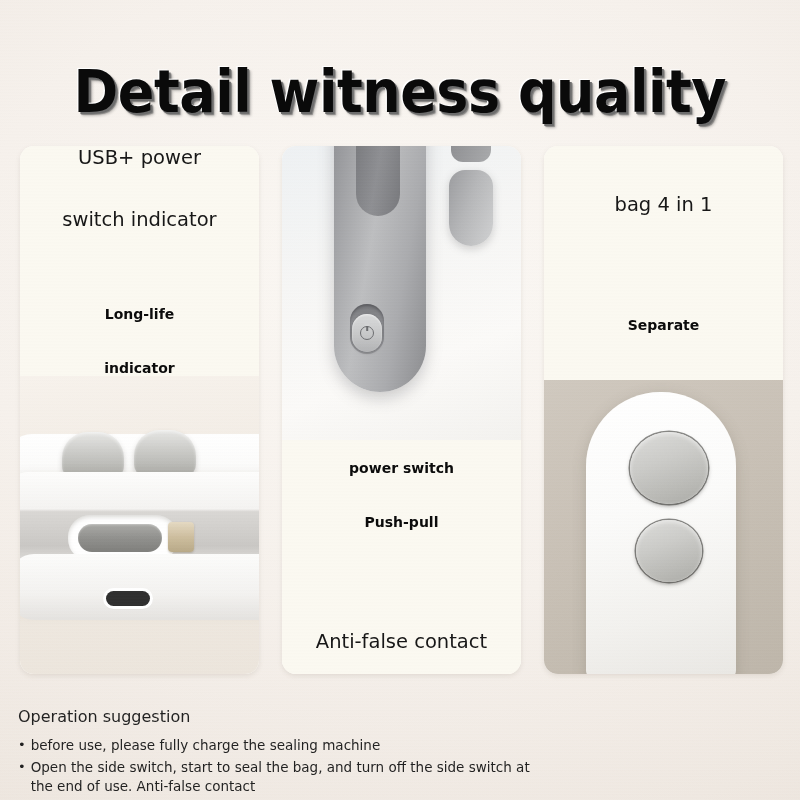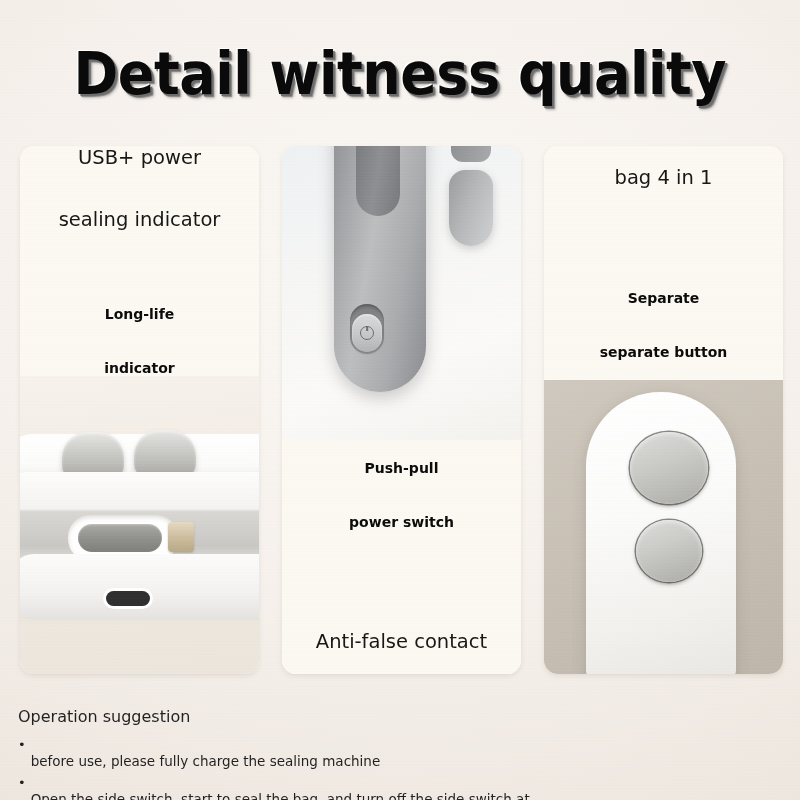--- a/index.html
+++ b/index.html
@@ -31,21 +31,21 @@
     pointer-events: none;
     background:
       repeating-linear-gradient(0deg, rgba(255,255,255,0.045) 0px, rgba(255,255,255,0.045) 1px, rgba(180,170,160,0.035) 2px, rgba(180,170,160,0.035) 3px);
     opacity: .55;
   }
 
   
   .title-wrap {
     position: absolute;
     left: 0; right: 0;
-    top: 34px;
+    top: 52px;
     height: 80px;
     display: flex;
     align-items: center;
     justify-content: center;
     z-index: 5;
   }
 
   .title {
     font-family: "DejaVu Sans", sans-serif;
     font-weight: bold;
@@ -359,36 +359,36 @@
     display: flex;
     gap: 5px;
     margin-bottom: 2px;
   }
 
   .footer-bullet {
     flex: 0 0 auto;
     line-height: 1.45;
     font-size: 13px;
   }
-  .footer-text { flex: 1 1 auto; margin-top: 16px; }
+  .footer-text { flex: 1 1 auto; }
 </style>
 </head>
 <body>
 
 <div id="page">
 
   <div class="title-wrap">
     <div class="title">Detail witness quality</div>
   </div>
 
   <div class="panel" id="panel-left">
 
     <div class="card-text">
       <div class="line-reg">USB+ power</div>
-      <div class="line-reg">sealing indicator</div>
+      <div class="line-reg">switch indicator</div>
       <div class="gap-sm"></div>
       <div class="line-bold">Long-life</div>
       <div class="line-bold">indicator</div>
     </div>
 
     <div class="photo" id="photo-left">
       <div class="sealer-top"></div>
       <div class="knob" id="knob-a"></div>
       <div class="knob" id="knob-b"></div>
       <div class="sealer-body"></div>
@@ -407,34 +407,33 @@
       <div class="side-cap"></div>
       <div class="handle"></div>
       <div class="handle-groove"></div>
       <div class="switch-slot"></div>
       <div class="switch-knob">
         <span class="power-glyph"></span>
       </div>
     </div>
 
     <div class="card-text">
+      <div class="line-bold">power switch</div>
       <div class="line-bold">Push-pull</div>
-      <div class="line-bold">power switch</div>
       <div class="gap-sm"></div>
       <div class="line-reg">Anti-false contact</div>
     </div>
   </div>
 
   <div class="panel" id="panel-right">
 
     <div class="card-text">
       <div class="line-reg">bag 4 in 1</div>
       <div class="gap-sm"></div>
       <div class="line-bold">Separate</div>
-      <div class="line-bold">separate button</div>
     </div>
 
     <div class="photo" id="photo-right">
       <div class="btn-plate"></div>
       <div class="round-btn" id="btn-top"></div>
       <div class="round-btn" id="btn-bottom"></div>
     </div>
   </div>
 
   <div class="footer">

